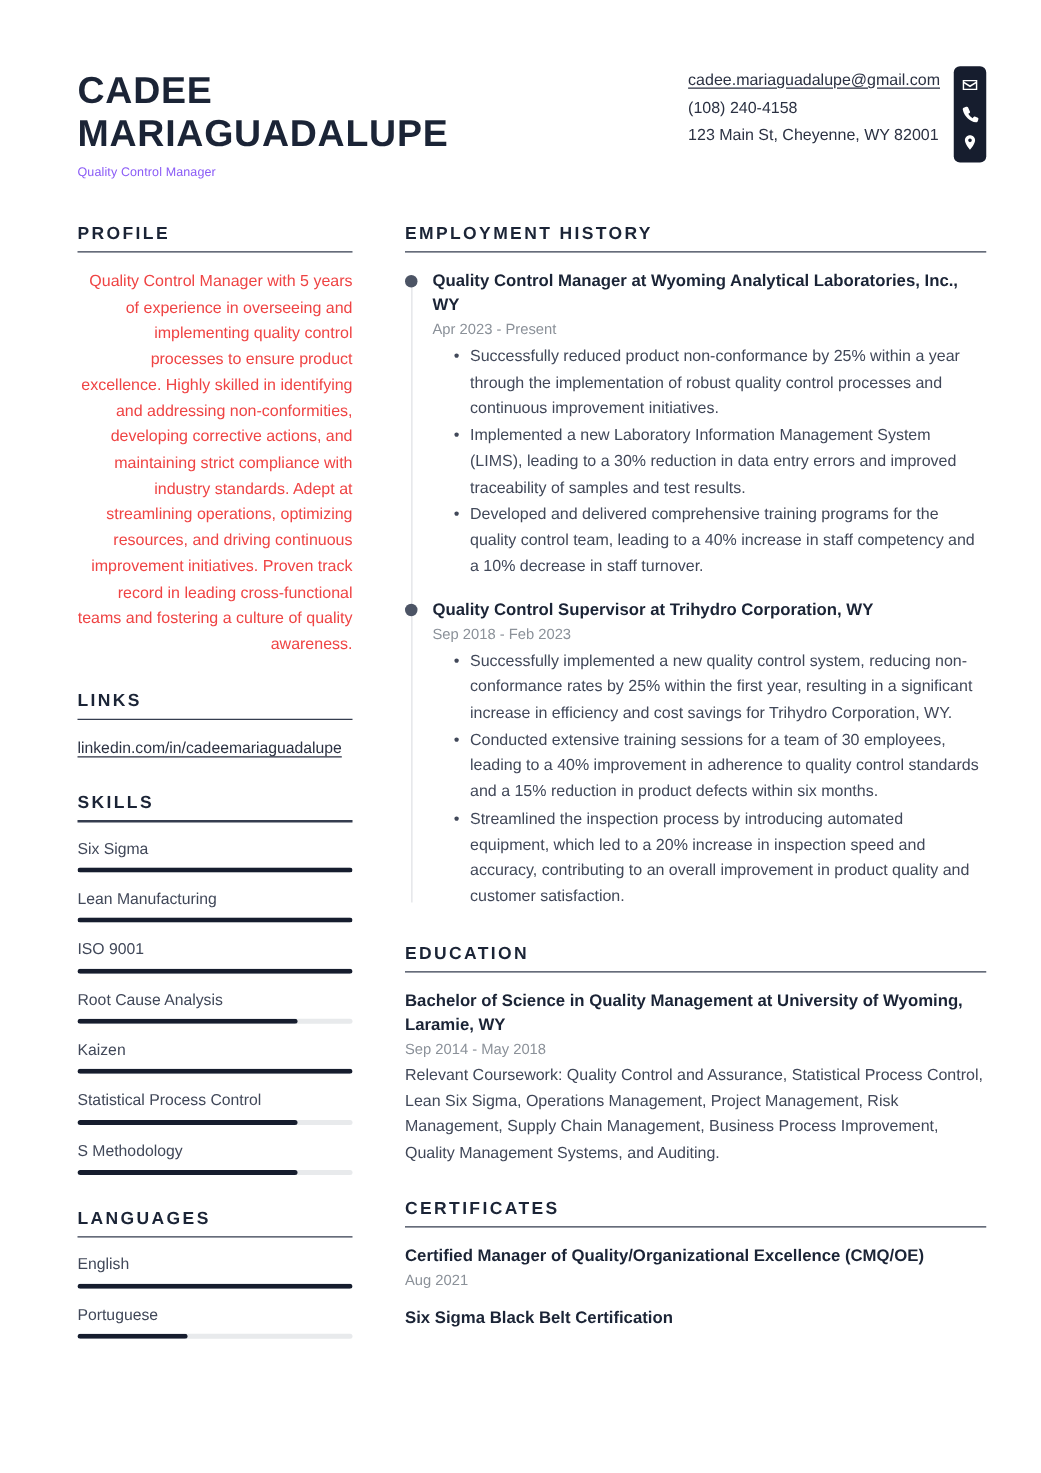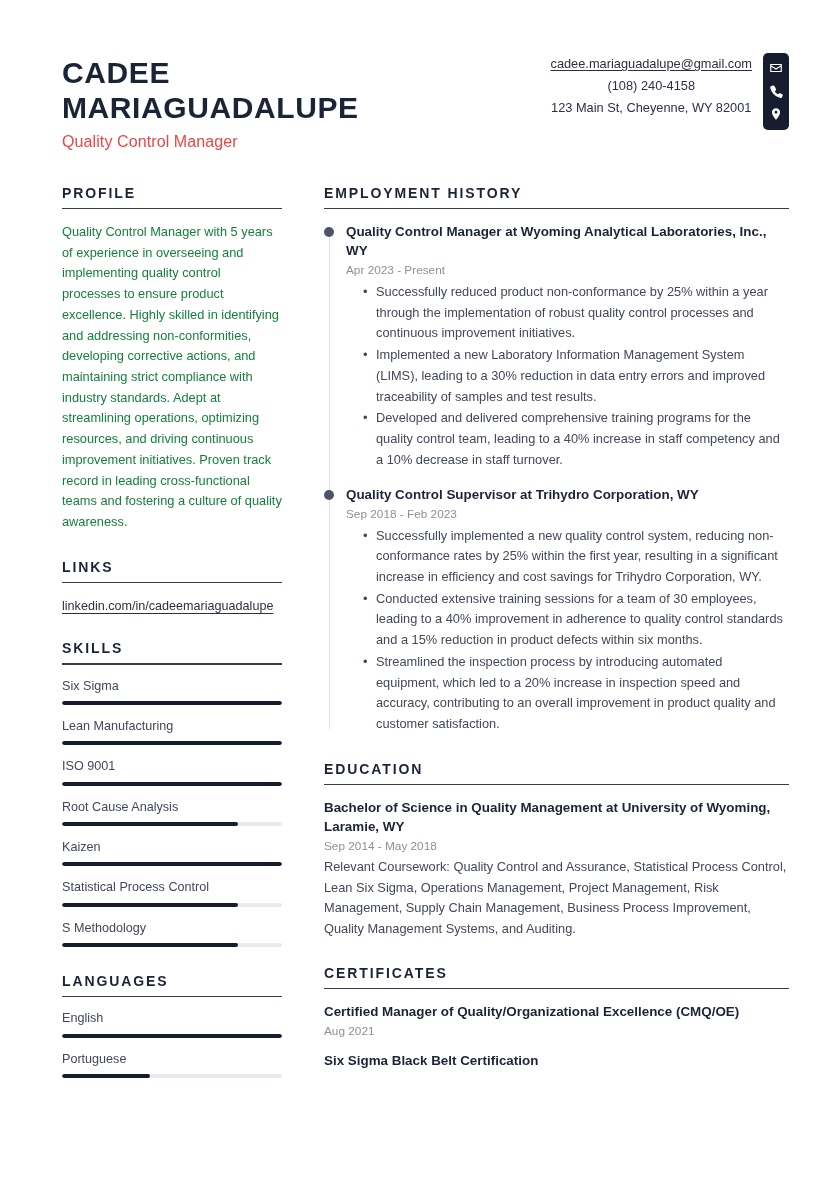--- a/index.html
+++ b/index.html
@@ -39,34 +39,34 @@
     font-size: 30px;
     font-weight: bold;
     letter-spacing: 0.6px;
     color: #1b2436;
     line-height: 1.16;
     text-transform: uppercase;
   }
 
   .job-title {
     margin-top: 7px;
-    font-size: 16px;
-    color: #ef4444;
+    font-size: 10px;
+    color: #8b5cf6;
     letter-spacing: 0.1px;
   }
 
   .contact-wrap {
     display: flex;
     align-items: flex-start;
     gap: 11px;
     padding-top: 5px;
   }
 
   .contact-lines {
-    text-align: center;
+    text-align: left;
     font-size: 12.8px;
     line-height: 1.72;
     color: #2b3142;
   }
 
   .contact-lines .email {
     text-decoration: underline;
     text-underline-offset: 2px;
     color: #2b3142;
   }
@@ -106,21 +106,22 @@
     background: #353d4f;
     margin-top: 7px;
   }
   .section { margin-bottom: 26px; }
   .section-body { margin-top: 13px; }
 
   
   .profile-text {
     font-size: 12.8px;
     line-height: 1.62;
-    color: #15803d;
+    color: #ef4444;
+    text-align: right;
   }
 
   
   .link-item {
     font-size: 12.6px;
     color: #2b3142;
     text-decoration: underline;
     text-underline-offset: 2.5px;
     display: inline-block;
   }

